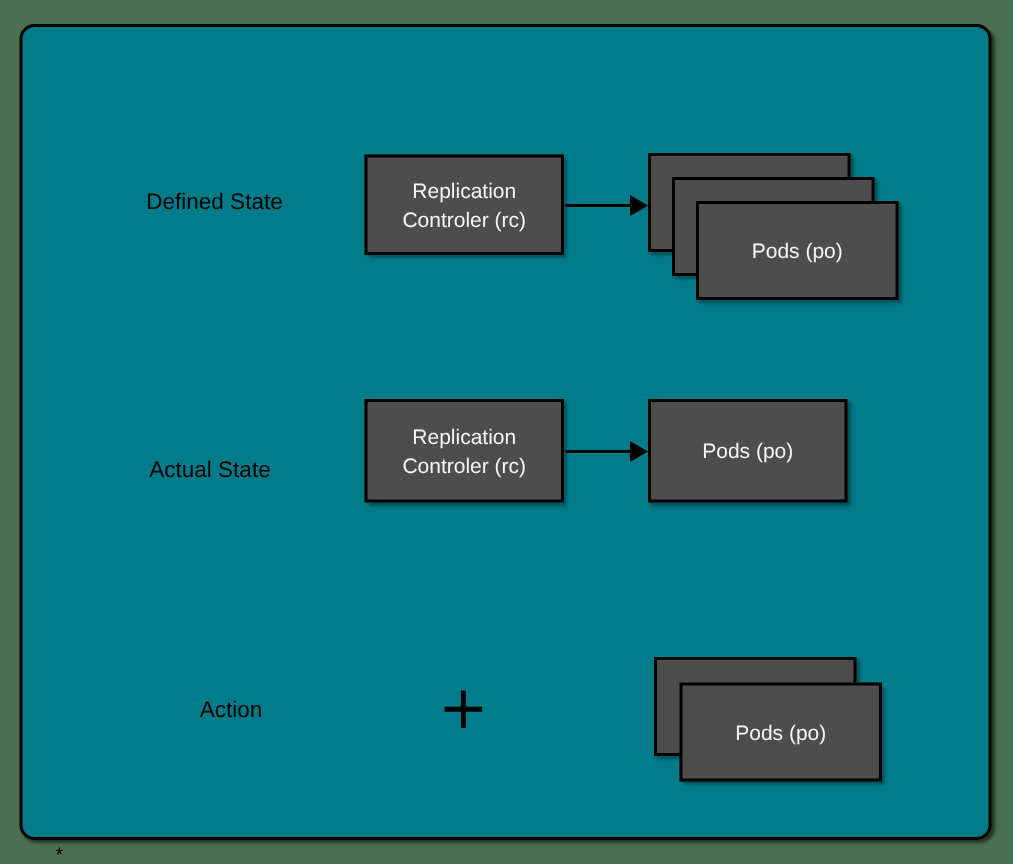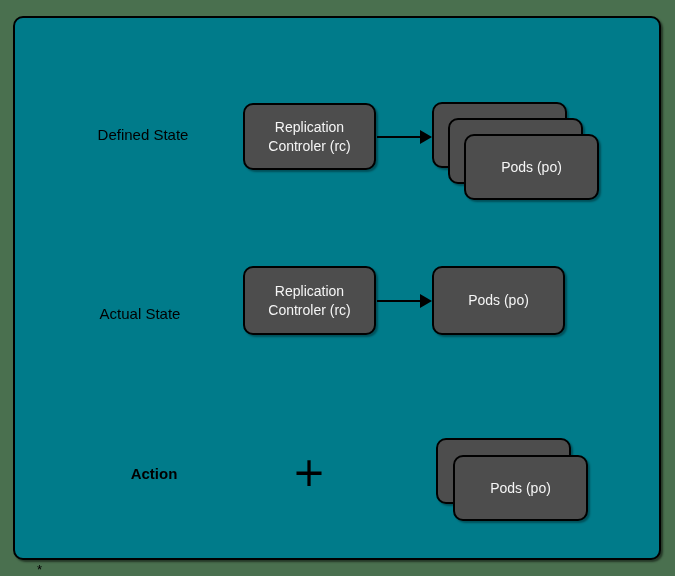--- a/index.html
+++ b/index.html
@@ -35,21 +35,21 @@
     text-align: center;
     font-size: 15px;
     line-height: 18px;
     color: var(--label-text, #000000);
   }
   .box {
     position: absolute;
     box-sizing: border-box;
     background: var(--node-fill, #4d4d4d);
     border: 2px solid var(--node-border, #000000);
-    border-radius: 10px;
+    border-radius: 0;
     box-shadow: 2px 2px 2px rgba(0,0,0,0.35);
     display: flex;
     align-items: center;
     justify-content: center;
     color: var(--node-text, #ffffff);
     font-size: 14px;
     line-height: 1.35;
     text-align: center;
   }
   .box .node-text {
@@ -117,21 +117,21 @@
 Controler (rc)</span>
     </div>
 
     <div class="arrow-line" style="left:362px; top:282px; width:44px;"></div>
     <div class="arrow-head" style="left:405px; top:276px;"></div>
 
     <div class="box pods-box-lg" style="left:417px; top:248px;">
       <span class="node-text">Pods (po)</span>
     </div>
 
-    <div class="row-label" style="left:59px; top:447px;font-weight:bold;">Action</div>
+    <div class="row-label" style="left:59px; top:447px;">Action</div>
 
     <div class="plus">+</div>
 
     <div class="box pods-box" style="left:421px; top:420px;"></div>
     <div class="box pods-box" style="left:438px; top:437px;">
       <span class="node-text">Pods (po)</span>
     </div>
 
   </div>
 

